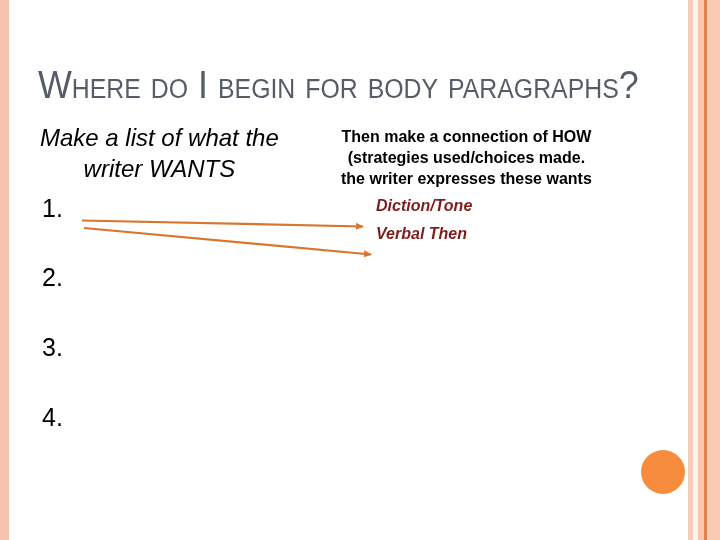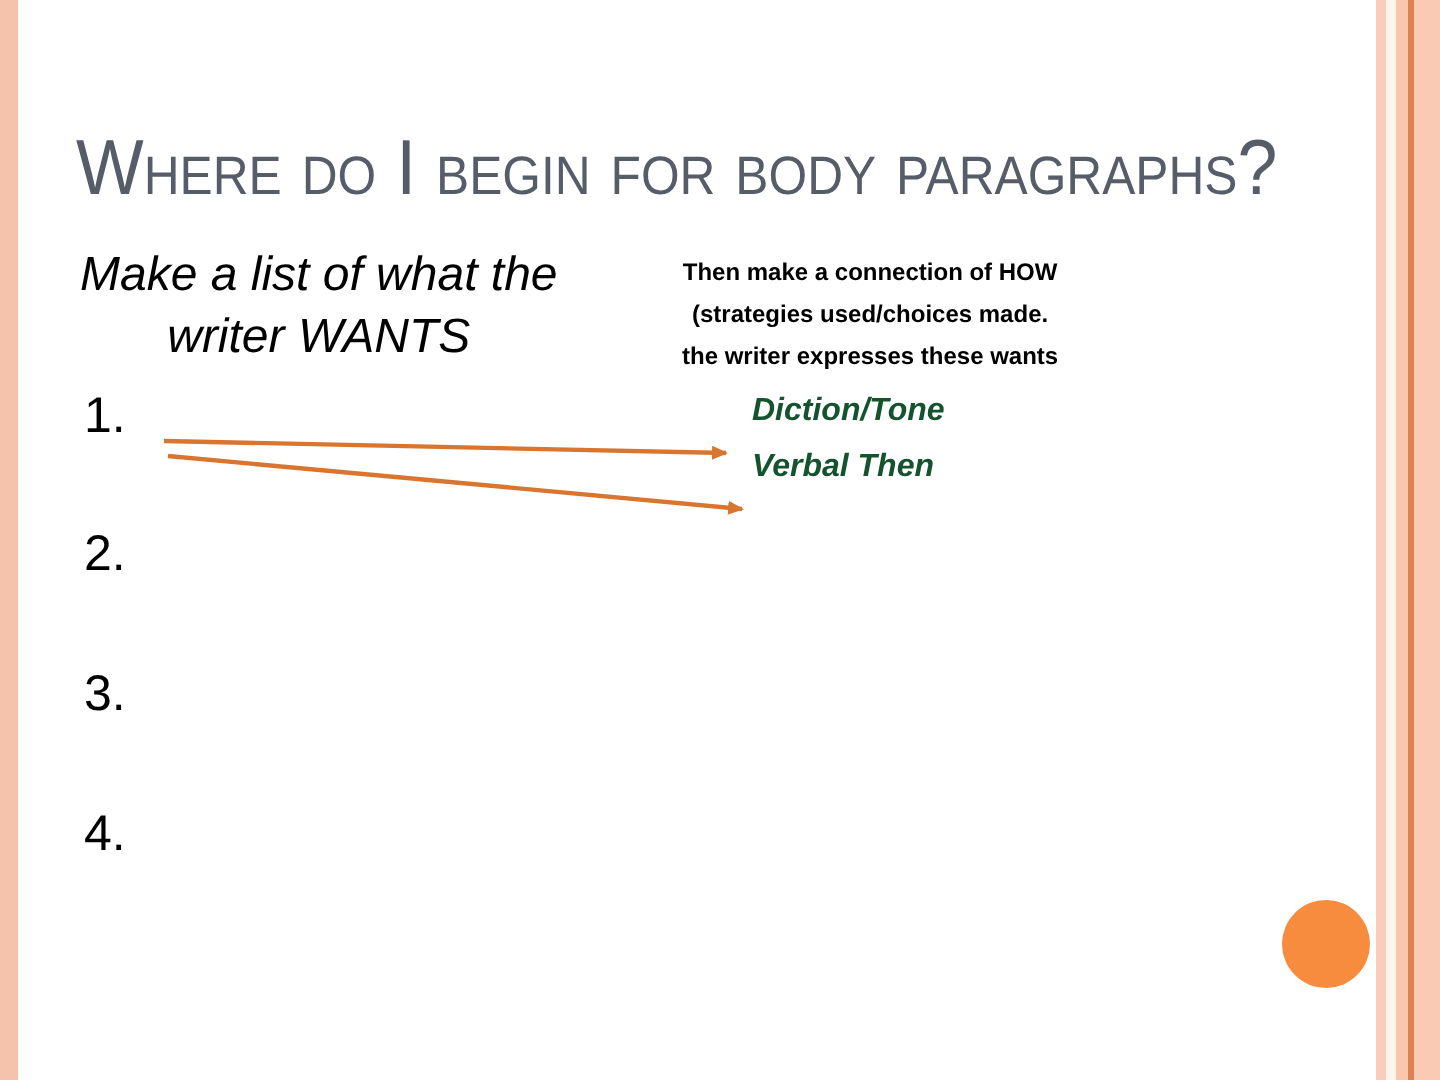--- a/index.html
+++ b/index.html
@@ -63,33 +63,33 @@
   }
   .num-1 { top: 196px; }
   .num-2 { top: 265px; }
   .num-3 { top: 335px; }
   .num-4 { top: 405px; }
 
   
   .right-intro {
     position: absolute;
     left: 341px; top: 126px;
-    font-size: 12px;
+    font-size: 16px;
     line-height: 21px;
     font-weight: 700;
     color: #000000;
   }
   .strategy {
     position: absolute;
     left: 376px;
     font-size: 16px;
     line-height: 1;
     font-weight: 700;
     font-style: italic;
-    color: #14532d;
+    color: #7f1d1d;
   }
   .strategy-1 { top: 198px; }
   .strategy-2 { top: 226px; }
 
   
   .arrows {
     position: absolute;
     left: 0; top: 0;
     width: 720px; height: 540px;
     pointer-events: none;

